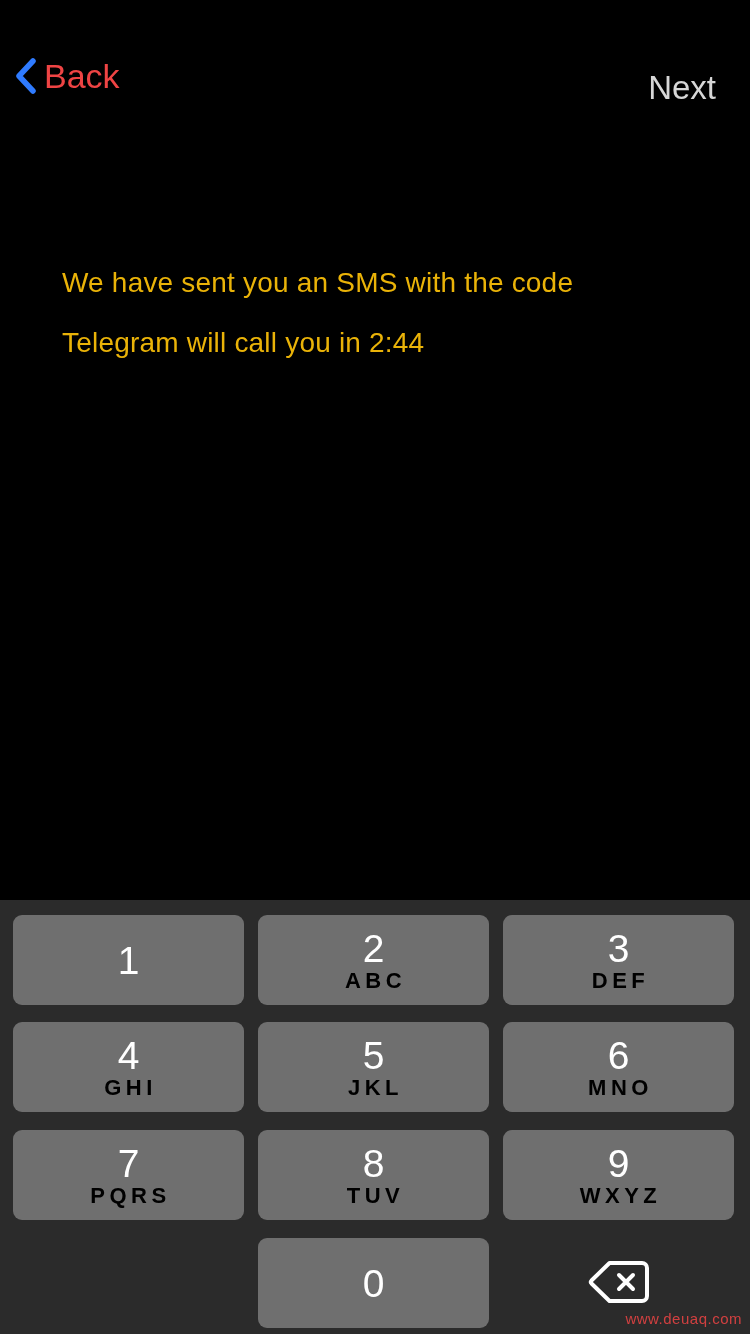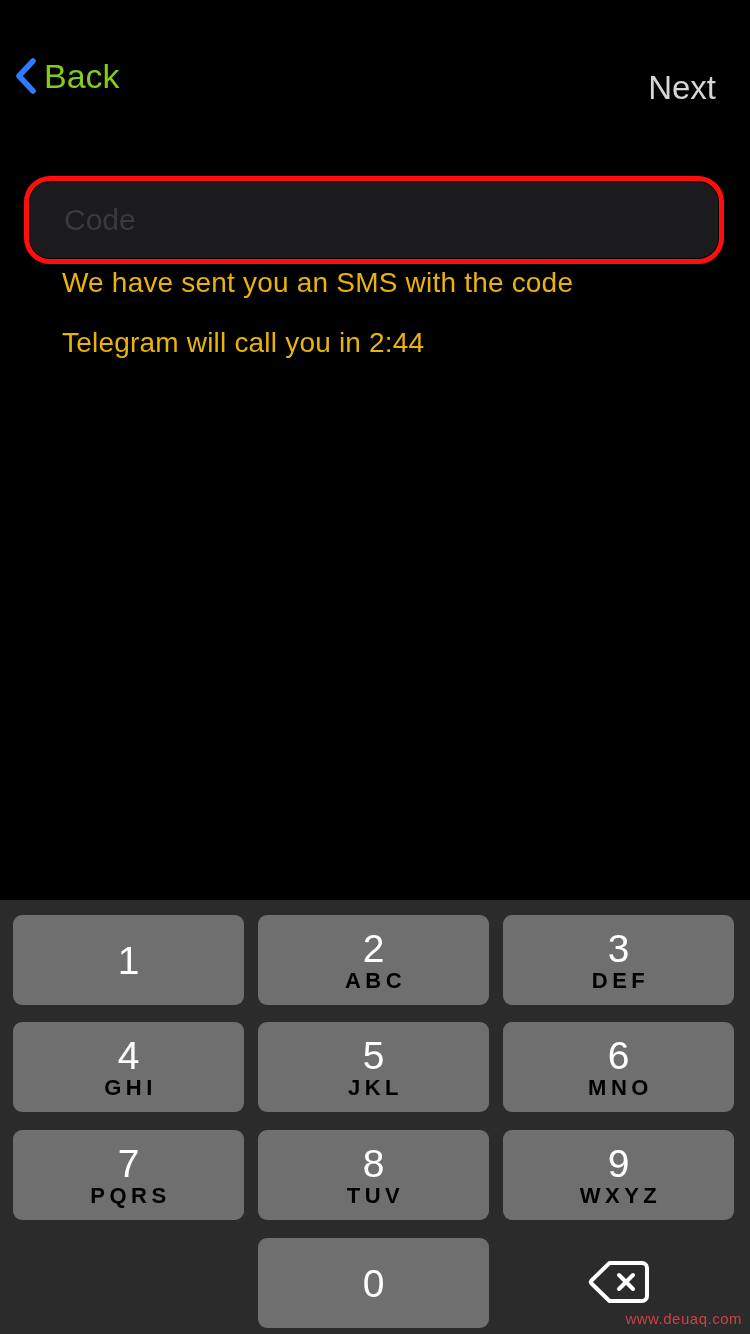--- a/index.html
+++ b/index.html
@@ -19,21 +19,21 @@
   .nav-back {
     position:absolute; left:14px; top:58px;
     display:flex; align-items:center; gap:8px;
     cursor:pointer; background:none; border:none;
   }
   .chev {
     width:22px; height:36px; position:relative; display:block;
   }
   .chev svg { display:block; }
   .nav-back-label {
-    color:#84cc16; font-size:34px; line-height:36px;
+    color:#ef4444; font-size:34px; line-height:36px;
     font-family:"Liberation Sans", sans-serif; letter-spacing:0px;
   }
   .nav-title {
     position:absolute; left:0; right:0; top:58px;
     text-align:center; color:#ffffff;
     font-size:33px; font-weight:bold; line-height:38px;
     letter-spacing:0.5px;
   }
   .nav-next {
     position:absolute; right:34px; top:58px;
@@ -151,24 +151,20 @@
           <path d="M19 3 L5 18 L19 33" stroke="#2f7bff" stroke-width="5.5" stroke-linecap="round" stroke-linejoin="round"></path>
         </svg>
       </span>
       <span class="nav-back-label">Back</span>
     </button>
 
 
     <button class="nav-next">Next</button>
   </div>
 
-  <div class="code-wrap">
-    <input class="code-field" type="text" placeholder="Code" style="">
-    <div class="code-highlight"></div>
-  </div>
 
   <div class="hint hint-sms">We have sent you an SMS with the code</div>
   <div class="hint hint-call">Telegram will call you in 2:44</div>
 
   <div class="keypad">
 
     <div class="kp-row r1">
       <button class="key">
         <span class="key-digit solo">1</span>
       </button>

